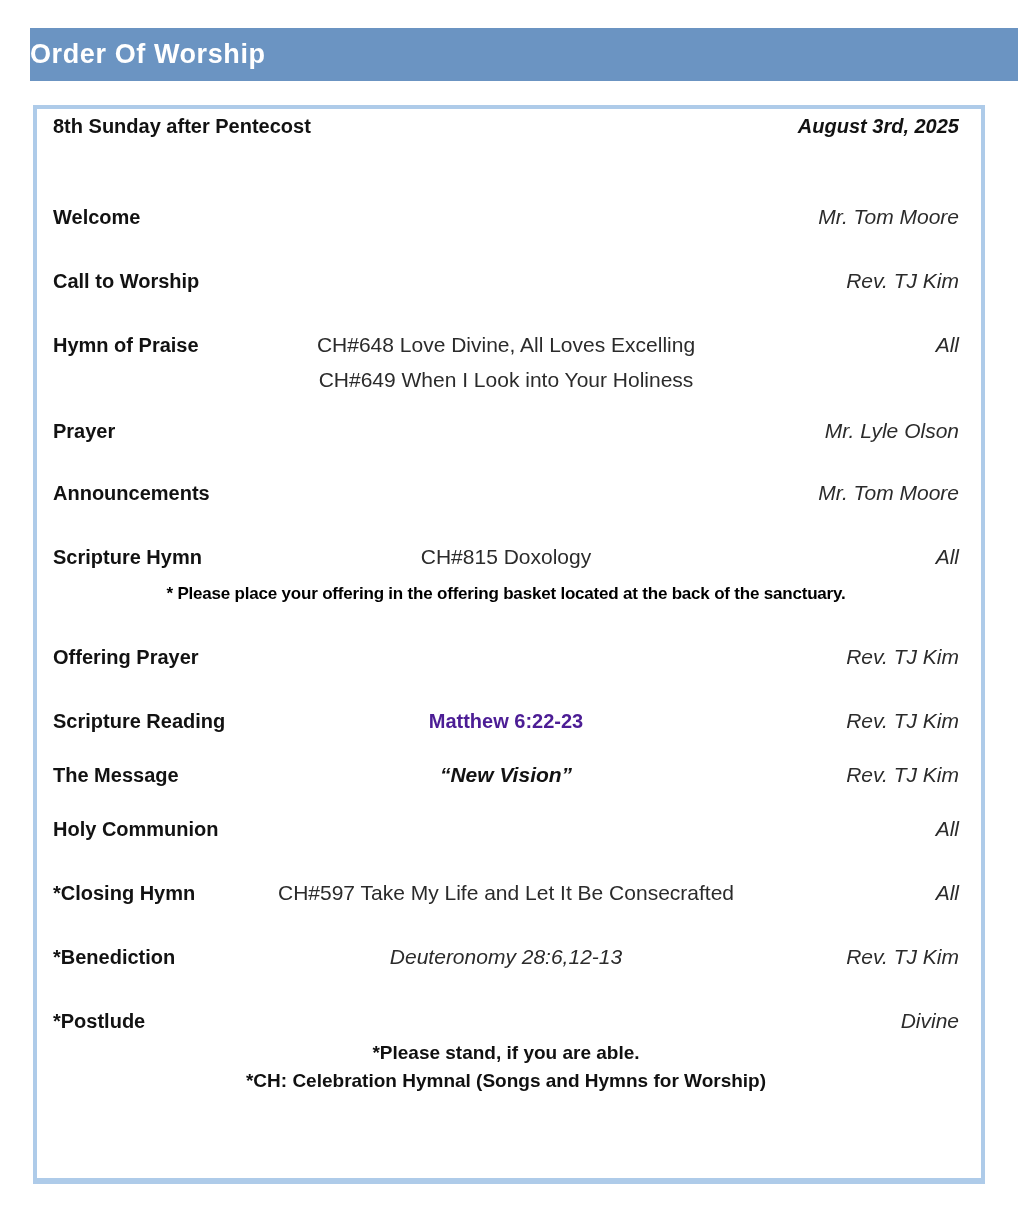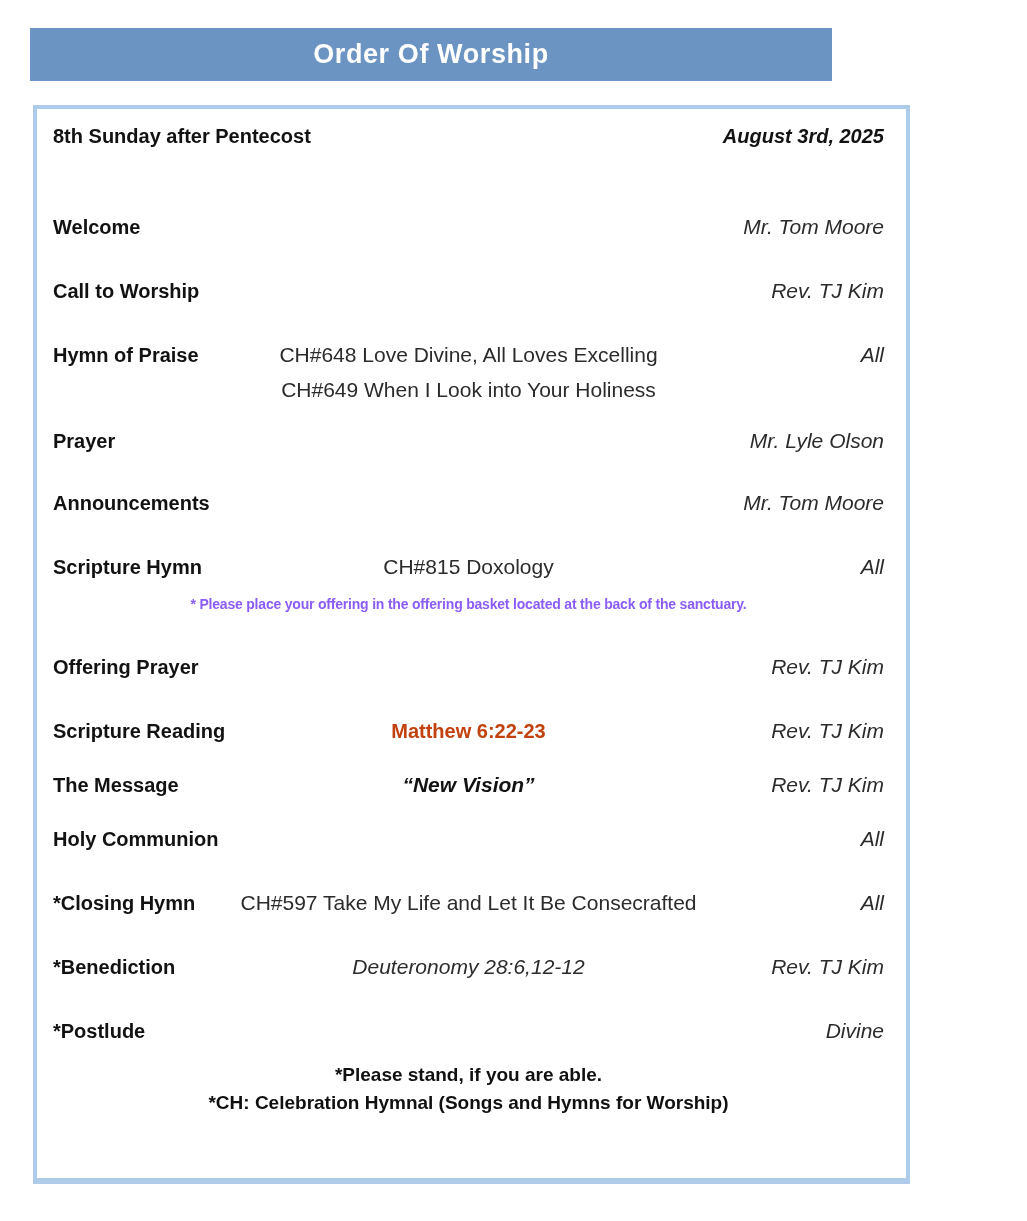--- a/index.html
+++ b/index.html
@@ -16,46 +16,45 @@
     position: relative;
     width: 1027px;
     height: 1221px;
     background: #ffffff;
   }
   
   .titlebar {
     position: absolute;
     left: 30px;
     top: 28px;
-    width: 802px;
+    width: 988px;
     height: 53px;
     background: #6b94c2;
     display: flex;
     align-items: center;
-    justify-content: center;
     box-sizing: border-box;
   }
   .titlebar .title {
     color: #ffffff;
     font-size: 27px;
     font-weight: bold;
     letter-spacing: 0.6px;
   }
   
   .doc {
     position: absolute;
     left: 33px;
     top: 105px;
-    width: 877px;
+    width: 952px;
     height: 1079px;
     box-sizing: border-box;
     border: 4px solid #aecbe9;
     border-bottom-width: 6px;
     background: #ffffff;
-    padding: 14px 22px 0 16px;
+    padding: 4px 22px 0 16px;
   }
   .row {
     position: relative;
     min-height: 26px;
     line-height: 26px;
   }
   .label {
     position: absolute;
     left: 0;
     top: 0;
@@ -75,50 +74,50 @@
     font-style: italic;
   }
   .right.bold { font-weight: bold; font-size: 20px; color: #121212; }
   .center-block { width: 100%; text-align: center; }
   .center {
     font-size: 21px;
     font-weight: 400;
     color: #2b2b2b;
     white-space: pre-wrap;
   }
-  .center.bold { font-weight: bold; font-size: 20px; color: #c2410c; }
+  .center.bold { font-weight: bold; font-size: 20px; color: #4c1d95; }
   .center.bolditalic { font-weight: bold; font-style: italic; font-size: 21px; color: #121212; }
   .center.italic { font-style: italic; }
   .noterow {
     text-align: center;
     font-weight: bold;
-    font-size: 14px;
+    font-size: 17px;
     letter-spacing: -0.2px;
-    color: #8b5cf6;
+    color: #000000;
     line-height: 22px;
     min-height: 22px;
   }
   .footnote {
     text-align: center;
     font-weight: bold;
     font-size: 19px;
     color: #101010;
     line-height: 26px;
   }
   
   .mt65 { margin-top: 65px; }
   .mt40 { margin-top: 28px; }
   .mt39 { margin-top: 39px; }
   .mt38 { margin-top: 38px; }
   .mt36 { margin-top: 36px; }
   .mt25 { margin-top: 25px; }
   .mt13 { margin-top: 13px; }
   .mt9  { margin-top: 9px; }
   .mt7  { margin-top: 7px; }
-  .mt6  { margin-top: 18px; }
+  .mt6  { margin-top: 6px; }
   .mt2  { margin-top: 2px; }
 </style>
 </head>
 <body>
 
 <div class="page">
 
   <div class="titlebar">
     <span class="title">Order Of Worship</span>
   </div>
@@ -199,21 +198,21 @@
       <span class="label">*Closing Hymn</span>
       <div class="center-block">
         <div class="center">CH#597 Take My Life and Let It Be Consecrafted</div>
       </div>
       <span class="right">All</span>
     </div>
 
     <div class="row mt38">
       <span class="label">*Benediction</span>
       <div class="center-block">
-        <div class="center italic">Deuteronomy 28:6,12-12</div>
+        <div class="center italic">Deuteronomy 28:6,12-13</div>
       </div>
       <span class="right">Rev. TJ Kim</span>
     </div>
 
     <div class="row mt38">
       <span class="label">*Postlude</span>
       <span class="right">Divine</span>
     </div>
 
     <div class="footnote mt6">*Please stand, if you are able.</div>

